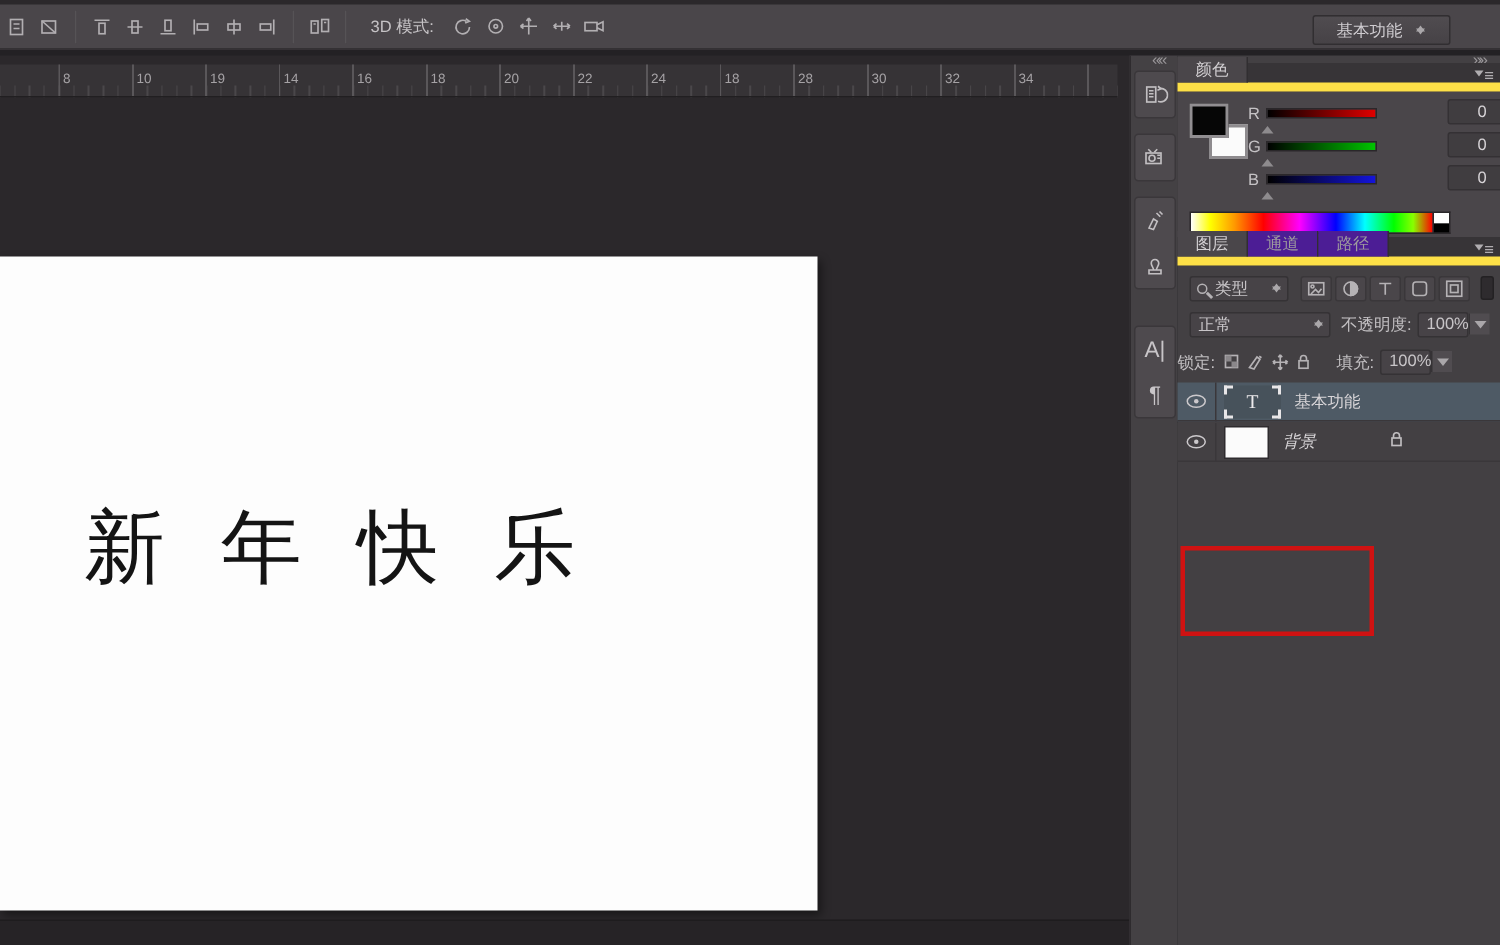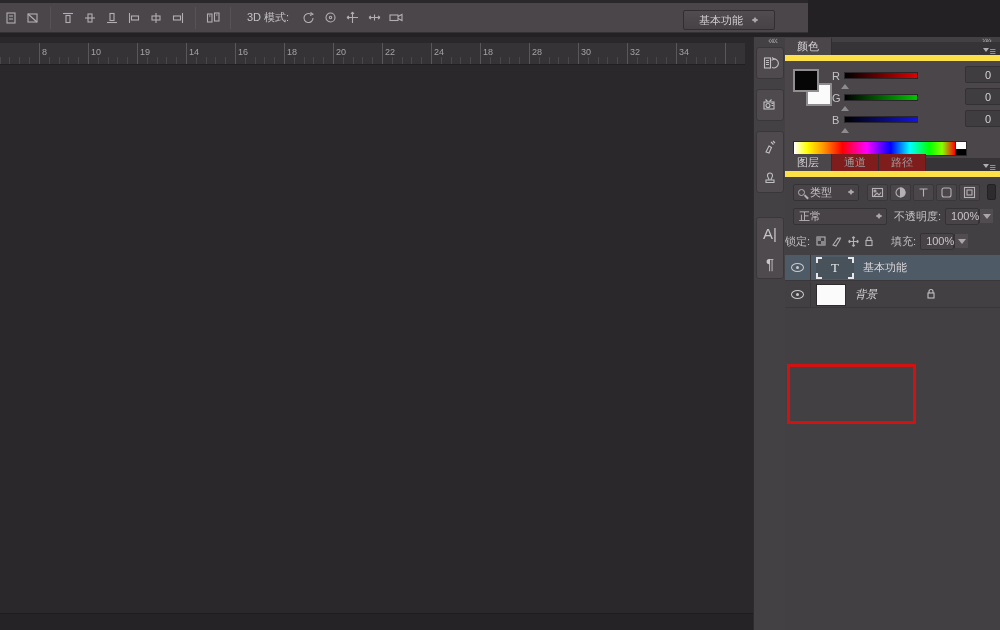--- a/index.html
+++ b/index.html
@@ -1,21 +1,21 @@
 <!DOCTYPE html>
 <html><head>
 <meta charset="utf-8">
 <style>
   * { margin:0; padding:0; box-sizing:border-box; }
   html,body { width:1000px; height:630px; overflow:hidden; }
   body { font-family:"Liberation Sans", sans-serif; background:#232124; position:relative; color:#c2bfc2; }
   .abs { position:absolute; }
 
   
-  #options-bar { left:0; top:0; width:808px; height:33px; background:#4a464a; border-top:3px solid #2b282b; border-bottom:1px solid #343134; display:flex; align-items:center; }
+  #options-bar { left:0; top:0; width:1000px; height:33px; background:#4a464a; border-top:3px solid #2b282b; border-bottom:1px solid #343134; display:flex; align-items:center; }
   .ob-sep { width:1px; height:22px; background:#3a373a; margin:0 6px; border-right:1px solid #565356; }
   .ob-ic { width:22px; height:22px; display:flex; align-items:center; justify-content:center; }
   .ob-ic svg { stroke:#b2afb2; fill:none; stroke-width:1.1; }
   #threed-label { font-size:11px; color:#c5c2c5; margin:0 8px 0 10px; white-space:nowrap; }
   #workspace-btn { position:absolute; right:33px; top:7px; width:92px; height:20px; background:linear-gradient(#504c50,#464246); border:1px solid #312e31; border-radius:2px; display:flex; align-items:center; justify-content:center; gap:8px; font-size:11px; color:#cfccd0; }
 
   .ud { position:relative; width:8px; height:12px; display:inline-block; }
   .ud::before { content:""; position:absolute; top:0; left:1px; border:3px solid transparent; border-bottom:4px solid #aaa7aa; }
   .ud::after  { content:""; position:absolute; bottom:0; left:1px; border:3px solid transparent; border-top:4px solid #aaa7aa; }
   .dn { position:relative; width:14px; height:14px; display:inline-block; background:#504c50; border-left:1px solid #353235; }
@@ -42,21 +42,21 @@
   #dock-collapse { position:absolute; left:14px; top:-3px; }
   .dock-group { position:absolute; left:2px; width:28px; background:#4e4a4e; border:1px solid #3a373a; border-radius:3px; display:flex; flex-direction:column; align-items:center; }
   .dock-ic { width:24px; height:30px; display:flex; align-items:center; justify-content:center; }
   .dock-ic svg { stroke:#c2bfc2; fill:none; stroke-width:1.1; }
   .dock-glyph { font-size:15px; color:#c8c5c8; }
 
   
   #panels { left:785px; top:37px; width:215px; height:593px; background:#434043; }
   #panels-collapse { position:absolute; right:10px; top:-3px; }
   .tabbar { position:relative; height:19px; background:#373437; border-bottom:6px solid #fde047; display:flex; align-items:flex-end; }
-  .tab { height:17px; padding:0 12px; font-size:11px; display:flex; align-items:center; color:#9d9a9d; background:#7f1d1d; border-right:1px solid #312e31; }
+  .tab { height:17px; padding:0 12px; font-size:11px; display:flex; align-items:center; color:#9d9a9d; background:#4c1d95; border-right:1px solid #312e31; }
   .tab.active { background:#4a464a; color:#d2cfd2; }
   .panel-menu { position:absolute; right:4px; top:3px; font-size:9px; color:#b0adb0; }
   .panel-menu .tri { display:inline-block; border:3px solid transparent; border-top:4px solid #b0adb0; margin-right:1px; }
   .panel-menu .bars { font-size:11px; }
 
   
   #color-swatches { position:absolute; left:8px; top:27px; width:42px; height:42px; }
   #fg-swatch { position:absolute; left:0; top:0; width:26px; height:23px; background:#060606; border:2px solid #918e91; z-index:2; }
   #bg-swatch { position:absolute; left:13px; top:14px; width:26px; height:23px; background:#fbfbfb; border:2px solid #8e8b8e; }
   .ch-row { position:absolute; left:47px; height:18px; }
@@ -217,20 +217,23 @@
       <span class="ruler-num">20</span>
       <span class="ruler-num">22</span>
       <span class="ruler-num">24</span>
       <span class="ruler-num">18</span>
       <span class="ruler-num">28</span>
       <span class="ruler-num">30</span>
       <span class="ruler-num">32</span>
       <span class="ruler-num">34</span>
     </div>
   </div>
+  <div id="canvas-doc" class="abs">
+    <div id="canvas-text">新 年 快 乐</div>
+  </div>
   <div id="work-bottom" class="abs"></div>
 </div>
 
 <div id="dock-strip" class="abs">
   <span id="dock-collapse" class="collapse-arrows">««</span>
   <div class="dock-group" style="top:10px;">
     <span class="dock-ic">
         <svg width="17" height="17" viewBox="0 0 17 17">
           <rect x="2.5" y="3" width="6" height="10"></rect>
           <path d="M4 5.5h3M4 7.5h3M4 9.5h3"></path>

